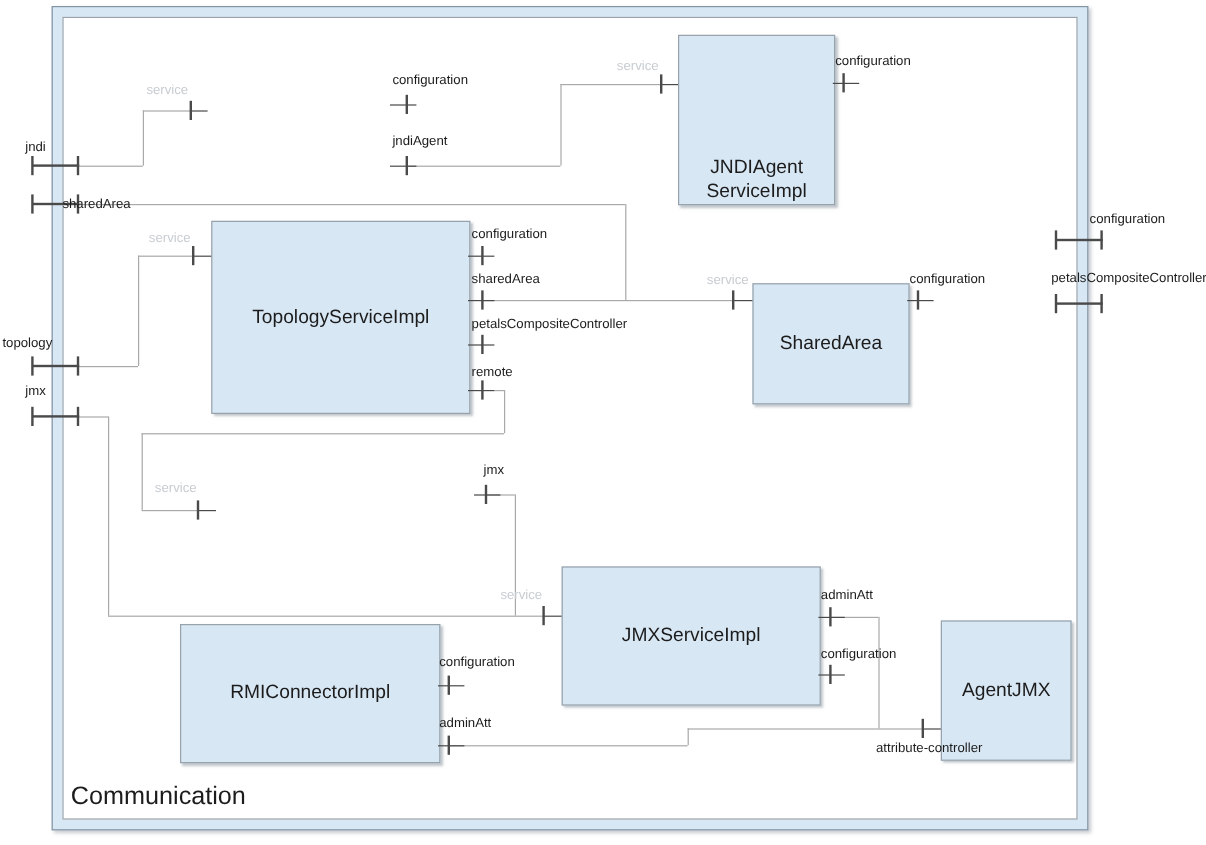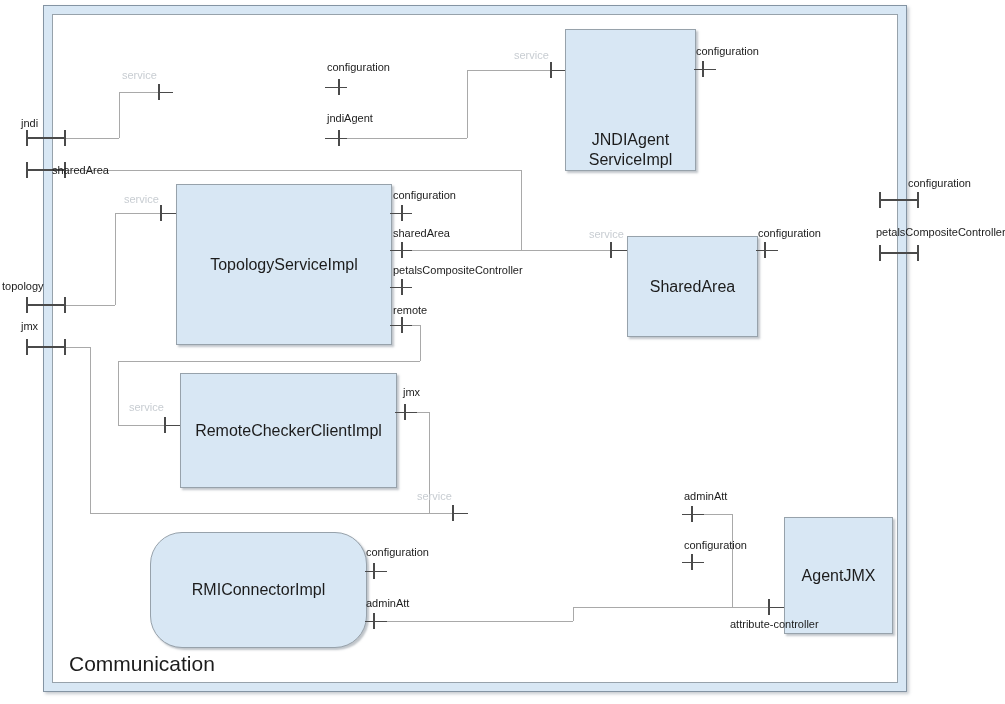--- a/index.html
+++ b/index.html
@@ -4,21 +4,21 @@
 <style>
   html,body{margin:0;padding:0;background:#ffffff;}
   body{font-family:"Liberation Sans",sans-serif;}
   .canvas{position:relative;width:1005px;height:704px;background:#ffffff;overflow:hidden;}
 
   
   .composite-outer{position:absolute;left:43px;top:5px;width:862px;height:685px;
     background:#d8e7f4;border:1px solid #8494a3;box-shadow:2px 2px 3px rgba(130,140,150,.45);}
   .composite-inner{position:absolute;left:8px;top:8px;width:844px;height:667px;
     background:#ffffff;border:1px solid #97a2ab;}
-  .composite-title{position:absolute;left:15px;top:646px;font-size:21px;color:#1c1c1c;margin-left:10px;}
+  .composite-title{position:absolute;left:15px;top:646px;font-size:21px;color:#1c1c1c;}
 
   
   .component{position:absolute;background:#d8e7f4;border:1px solid #97a2ab;
     box-shadow:2px 2px 2px rgba(130,140,150,.5);
     display:flex;align-items:center;justify-content:center;text-align:center;
     font-size:16px;color:#1c1c1c;line-height:1.25;}
 
   
   .wire{position:absolute;background:#a9a9a9;}
   .wire.h{height:1px;} .wire.v{width:1px;}
@@ -78,24 +78,24 @@
 
   <div class="component" style="left:565px;top:29px;width:129px;height:140px;align-items:flex-end;">
     <span style="margin-top:48px;">JNDIAgent ServiceImpl</span>
   </div>
   <div class="component" style="left:176px;top:184px;width:214px;height:159px;">
     <span>TopologyServiceImpl</span>
   </div>
   <div class="component" style="left:627px;top:236px;width:129px;height:99px;">
     <span>SharedArea</span>
   </div>
-  <div class="component" style="left:180px;top:373px;width:215px;height:113px;">
-    <span>RemoteCheckerClientImpl</span>
-  </div>
-  <div class="component" style="left:150px;top:532px;width:215px;height:114px;border-radius:32px;">
+  <div class="component" style="left:468px;top:472px;width:214px;height:114px;">
+    <span>JMXServiceImpl</span>
+  </div>
+  <div class="component" style="left:150px;top:520px;width:215px;height:114px;">
     <span>RMIConnectorImpl</span>
   </div>
   <div class="component" style="left:784px;top:517px;width:107px;height:115px;">
     <span>AgentJMX</span>
   </div>
 
   <div class="stub" style="left:159px;top:92px;width:14px;"></div>
   <div class="tick" style="left:158px;top:84px;"></div>
   <div class="stub" style="left:325px;top:87px;width:22px;"></div>
   <div class="tick" style="left:338px;top:79px;"></div>

